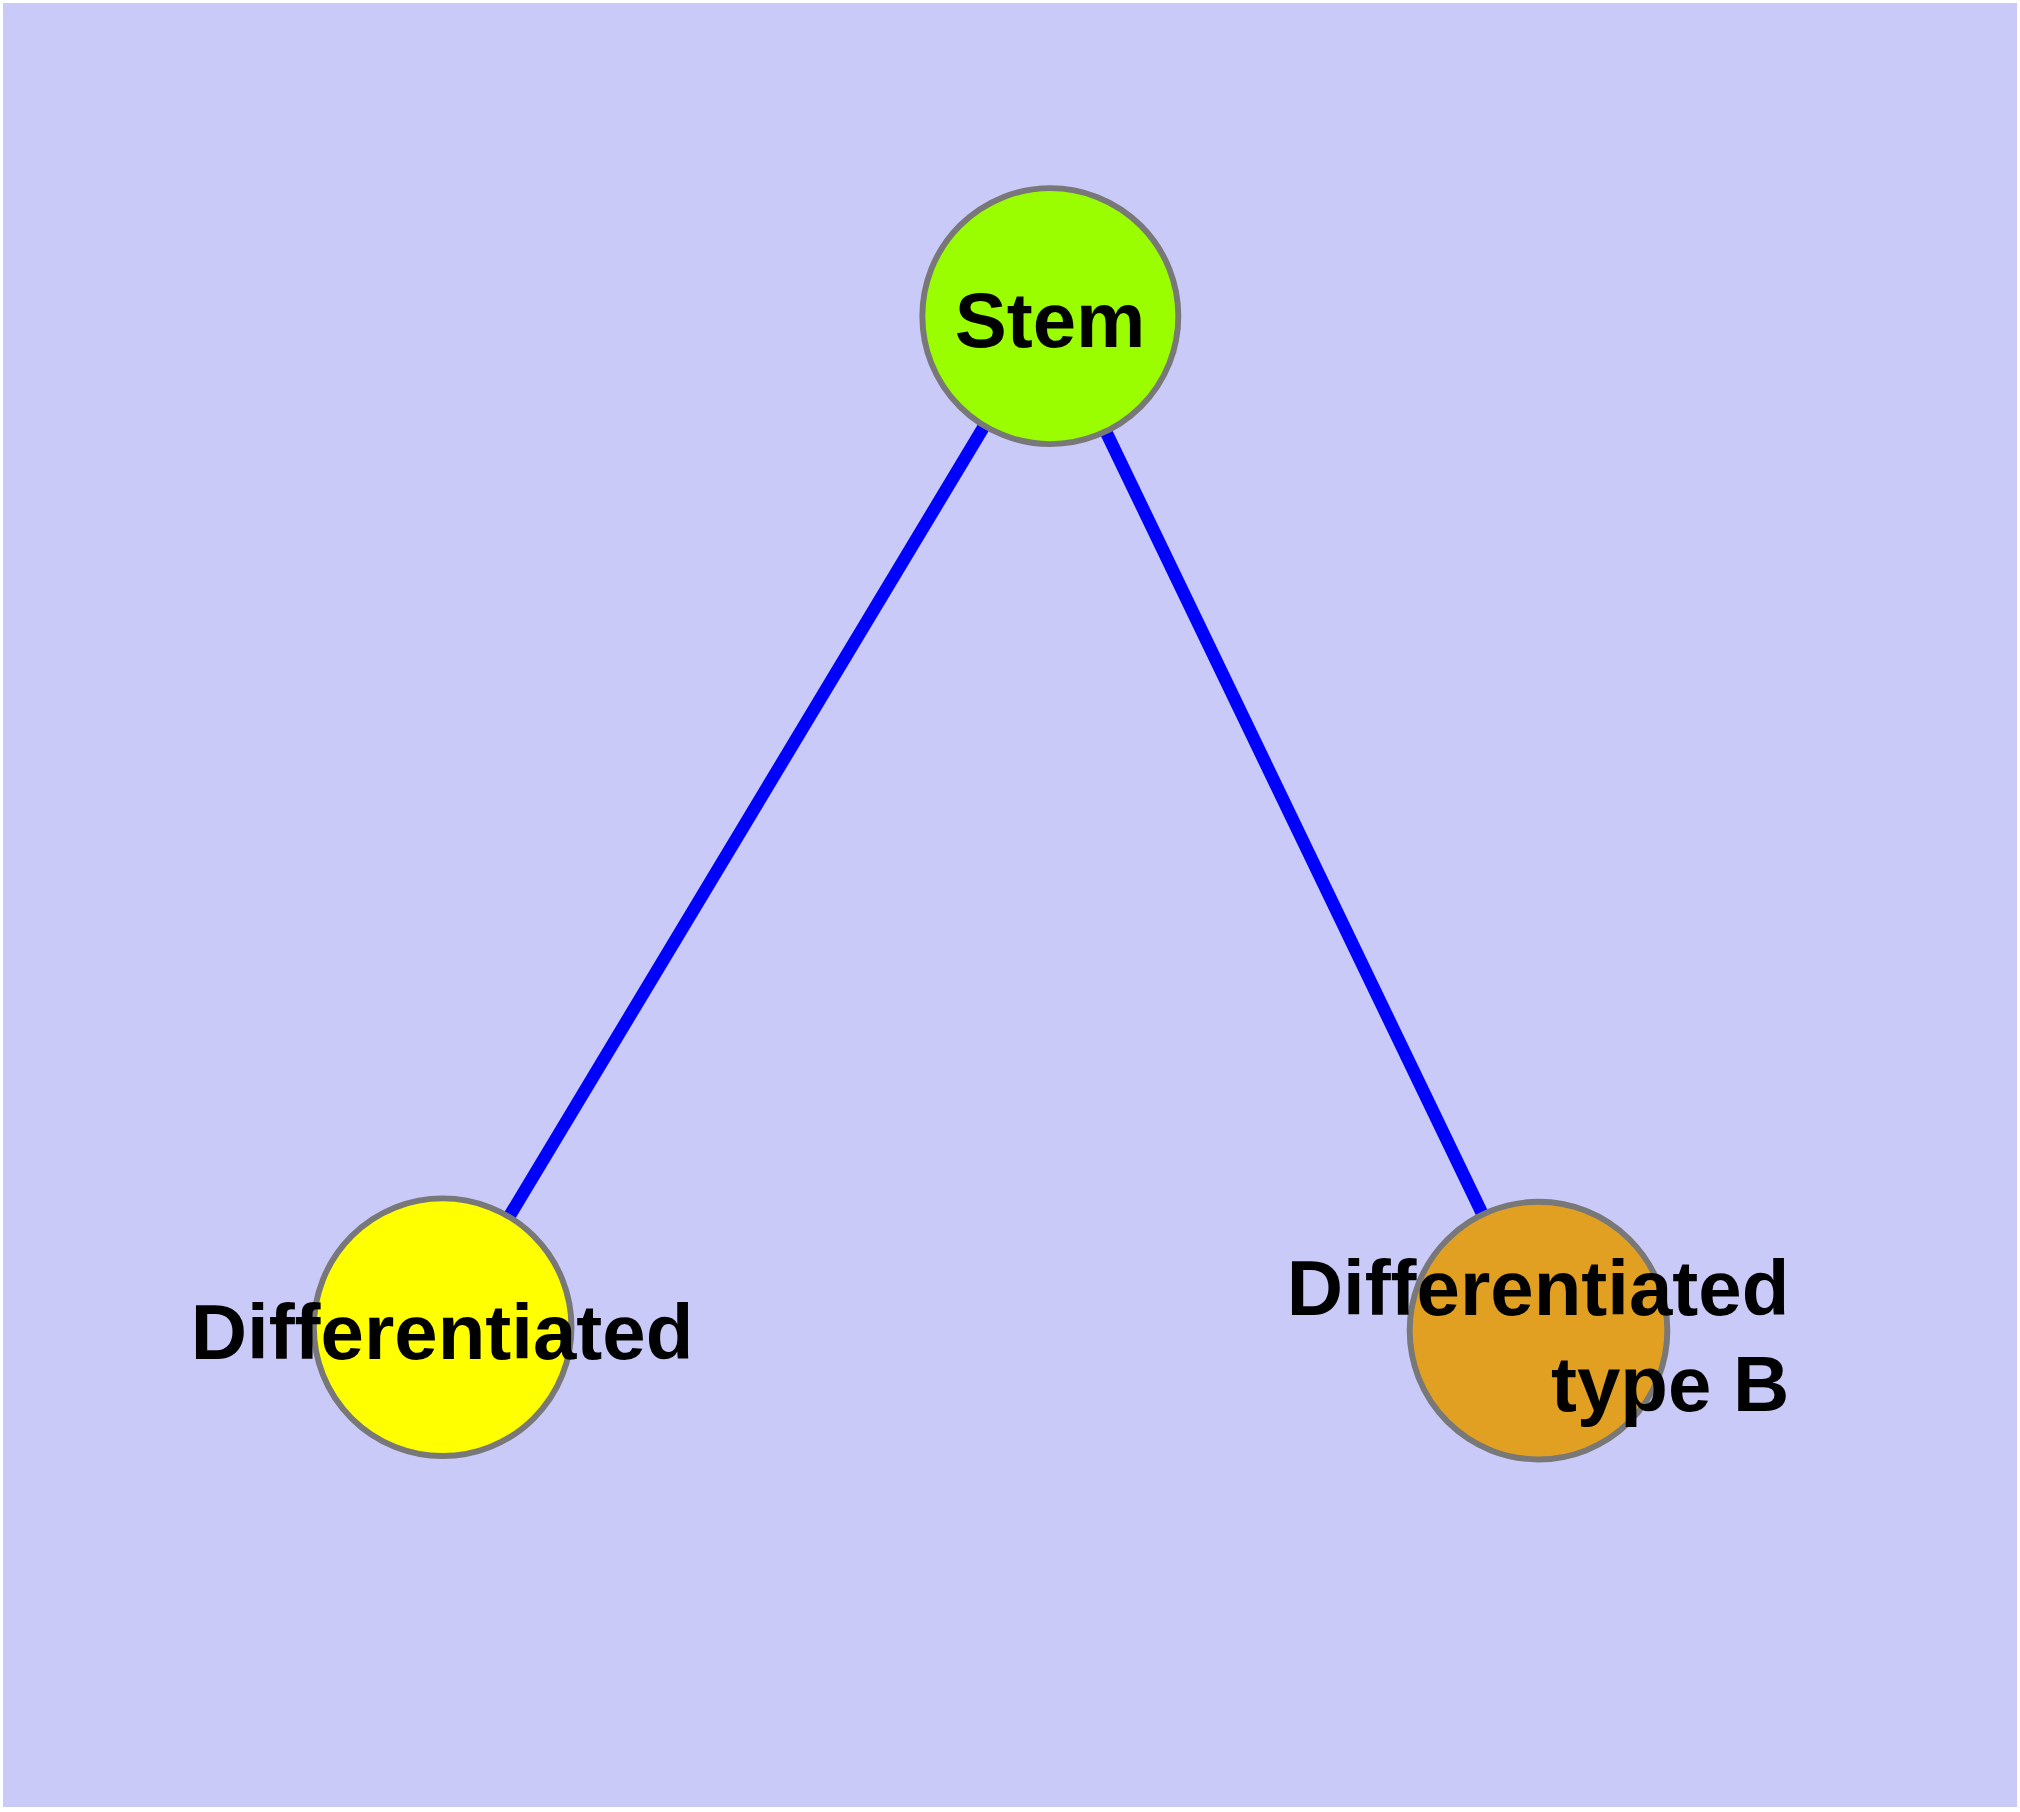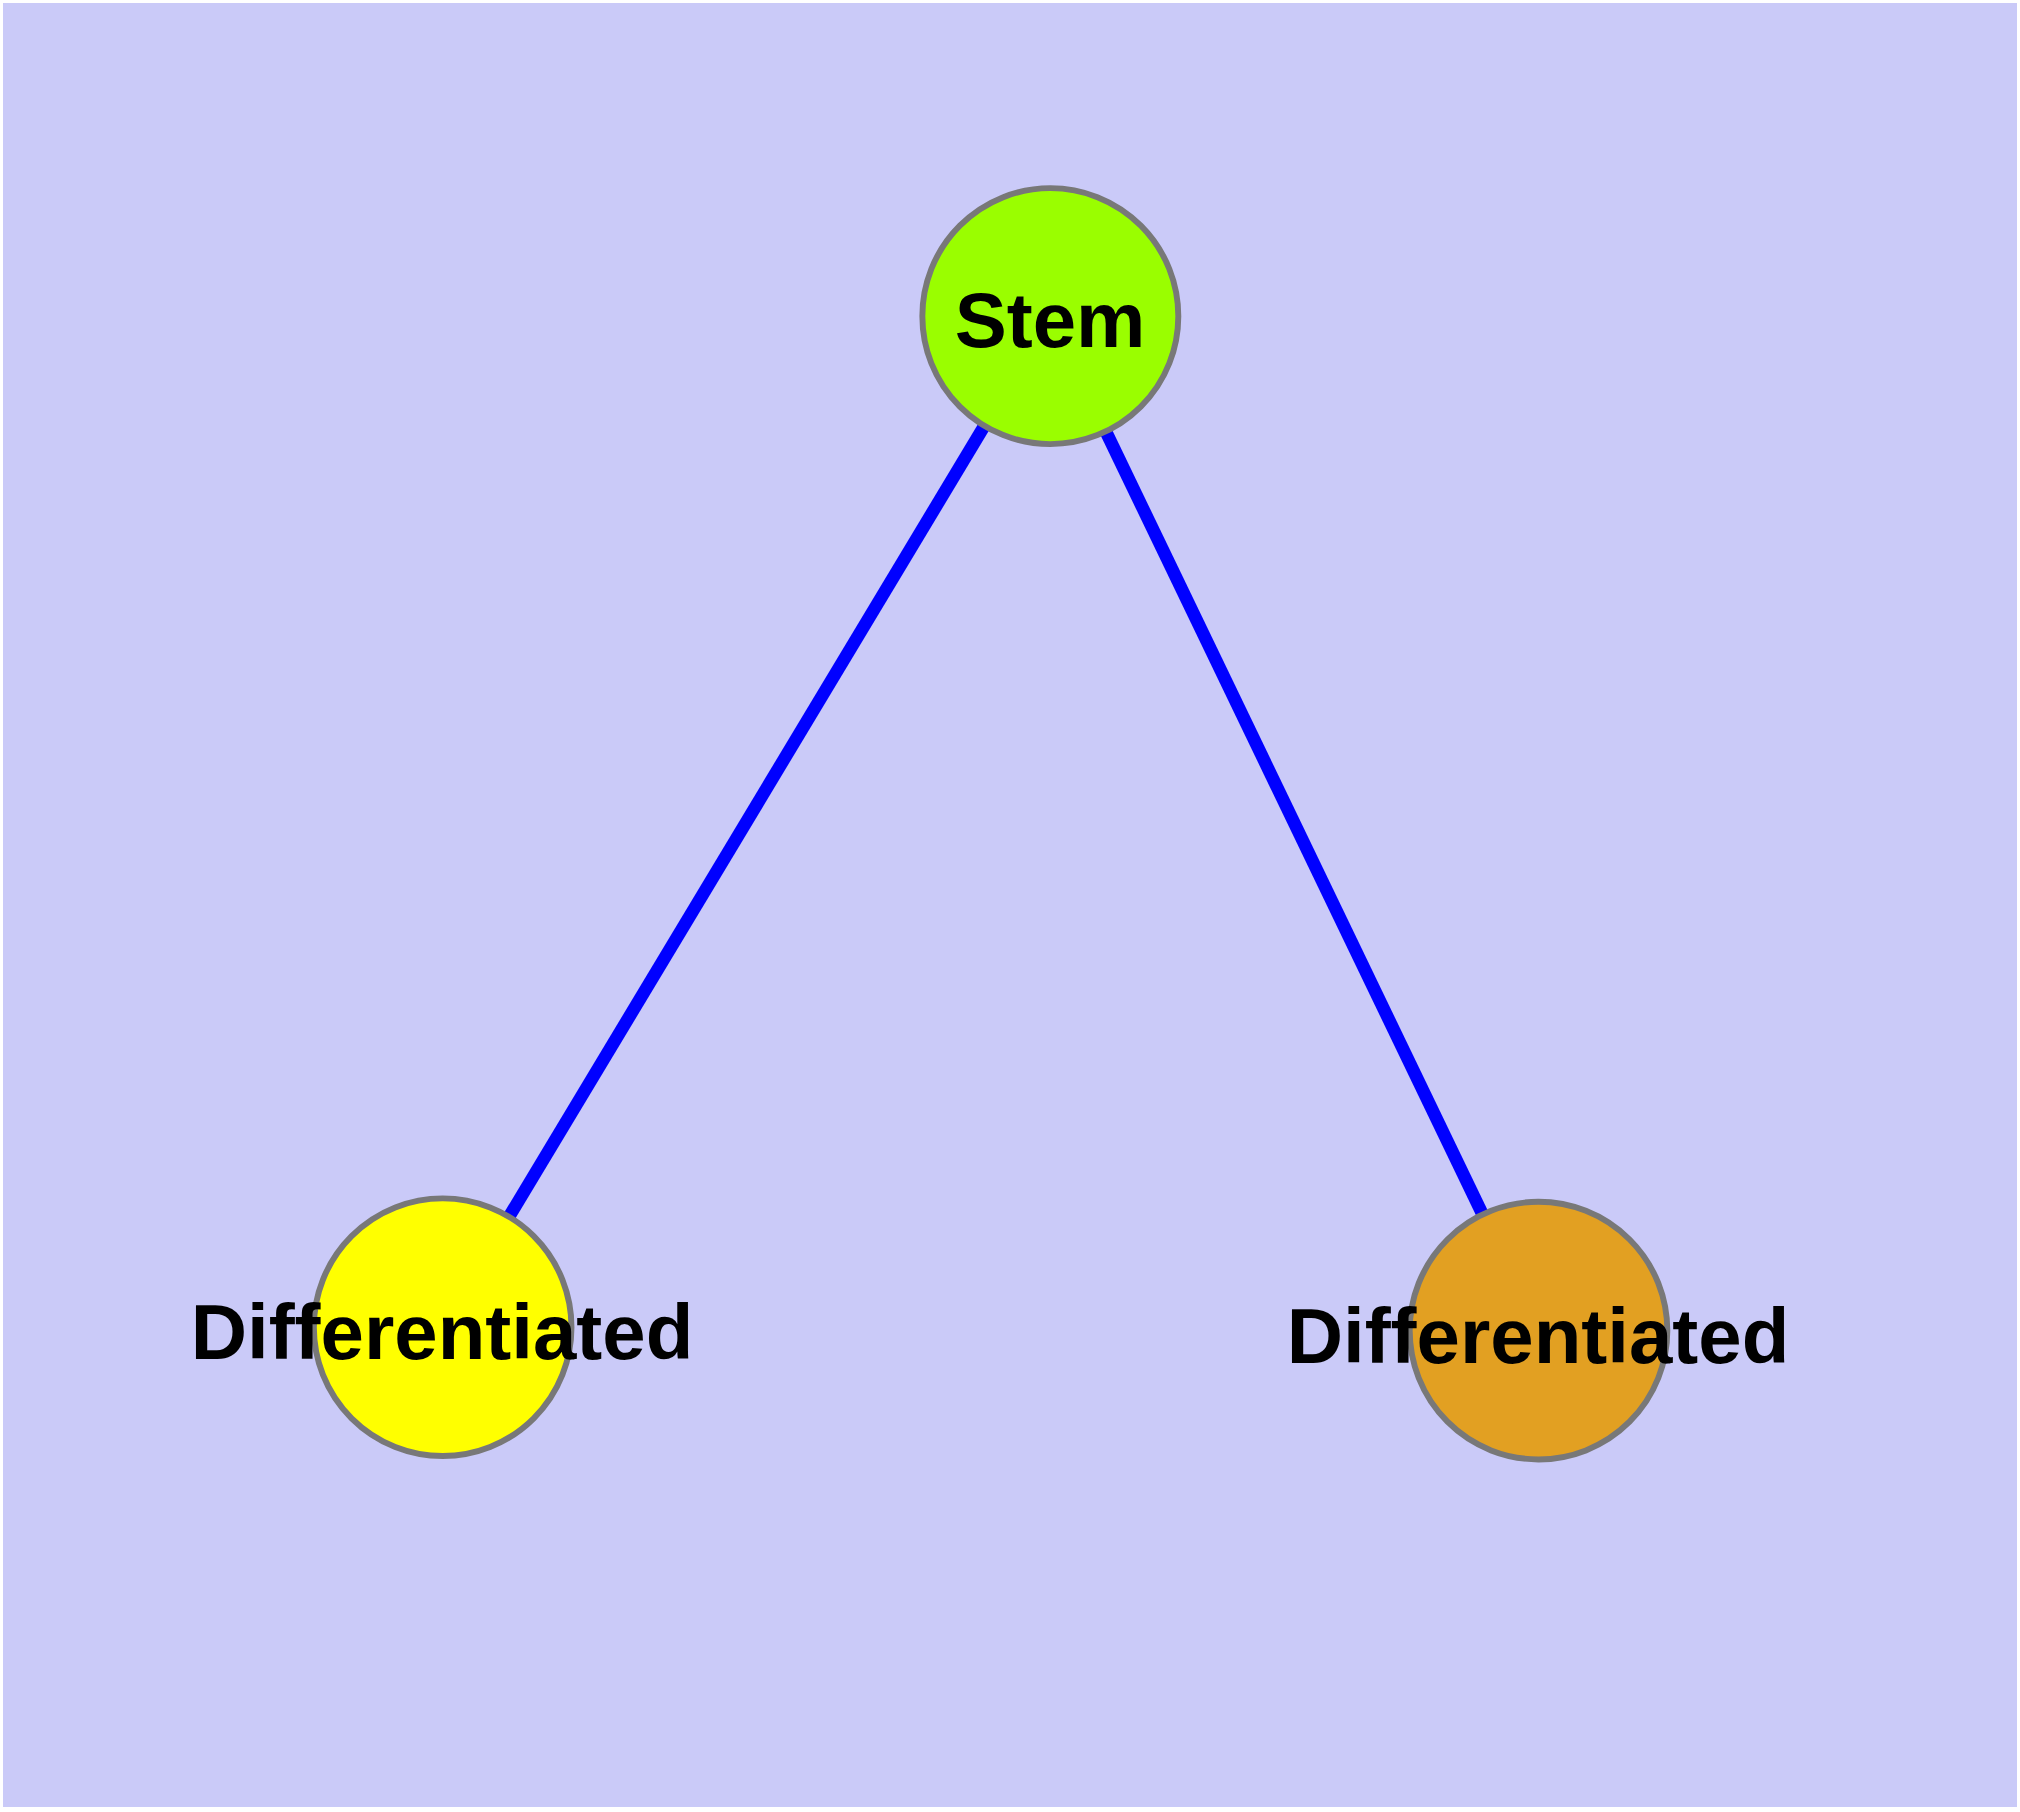--- a/index.html
+++ b/index.html
@@ -72,15 +72,16 @@
   <div class="node-label" style="left:1050px; top:320px;">
     <span class="line">Stem</span>
   </div>
 
   <div class="node-label" style="left:442px; top:1332px;">
     <span class="line">Differentiated</span>
   </div>
 
   <div class="node-label" style="left:1538px; top:1336px;">
     <span class="line">Differentiated</span>
+    <span class="line">type B</span>
   </div>
 </div>
 
 
 </body></html>

